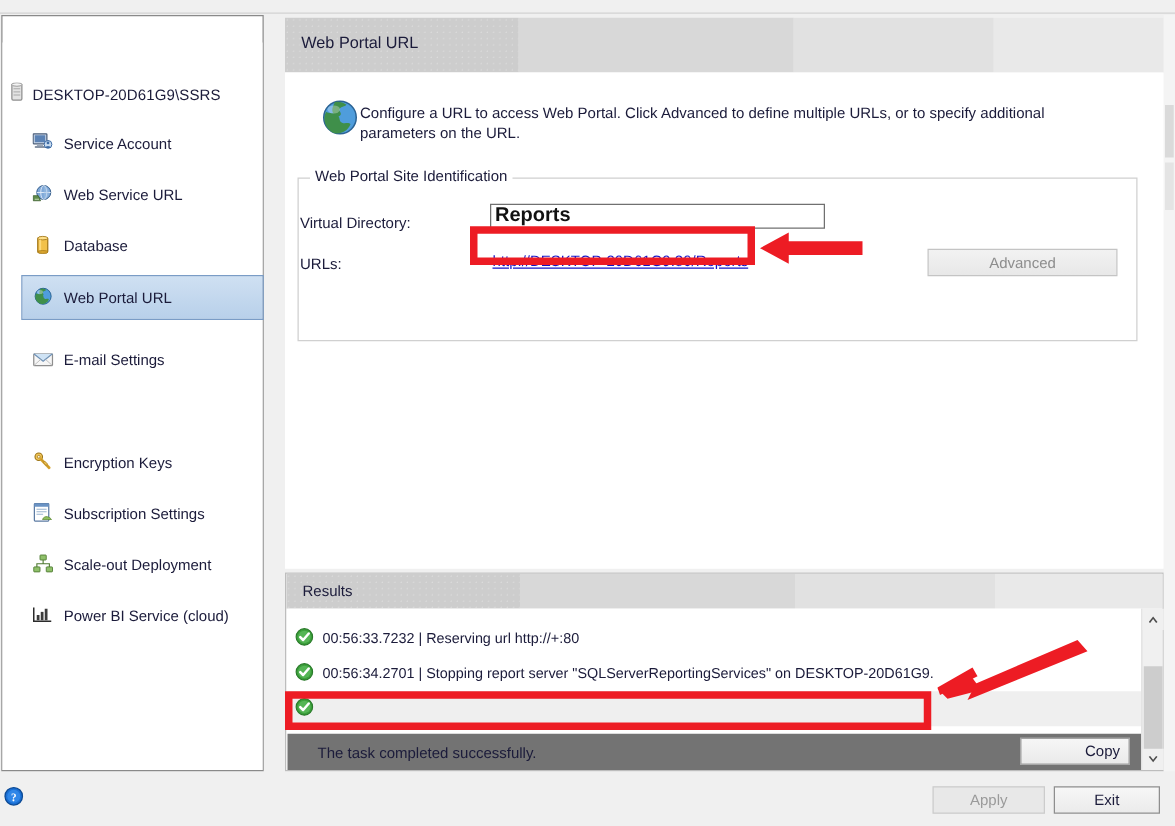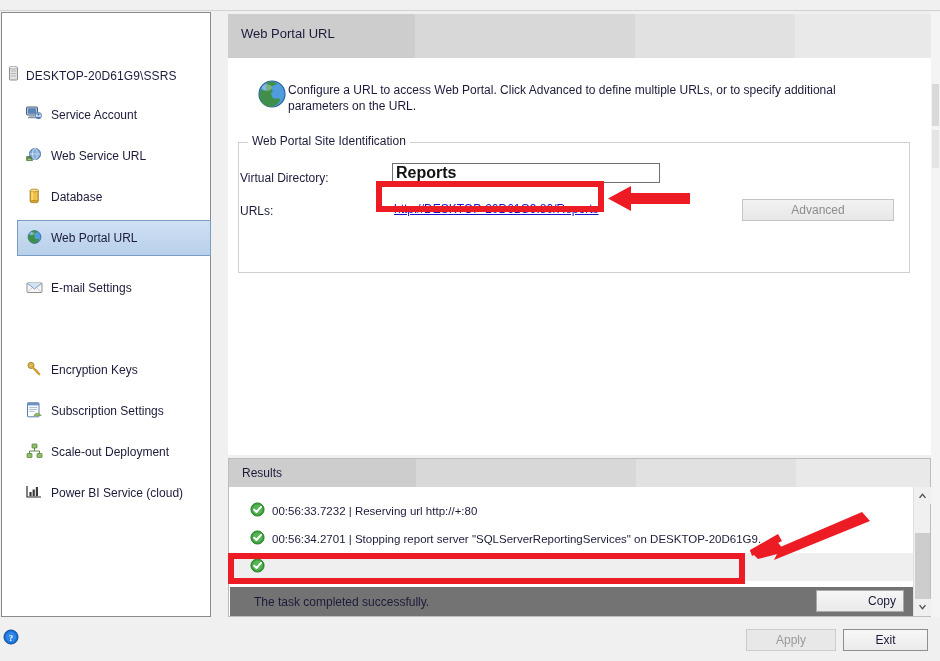--- a/index.html
+++ b/index.html
@@ -118,21 +118,21 @@
   .rs1{position:absolute;left:0;top:0;width:187px;height:28px;background:#cdcdcd;}
   .rs1 .dots{position:absolute;inset:0;
     background-image:radial-gradient(circle at 1px 1px,#dcdcdc 0.6px,transparent 0.7px);
     background-size:5px 5px;background-position:1px 1px;}
   .rs2{position:absolute;left:187px;top:0;width:220px;height:28px;background:#d8d8d8;}
   .rs3{position:absolute;left:407px;top:0;width:160px;height:28px;background:#e1e1e1;}
   .rs4{position:absolute;left:567px;top:0;width:134px;height:28px;background:#e9e9e9;}
   .rtitle{position:absolute;left:13px;top:7px;font-size:12px;color:#1b1b3a;z-index:3;}
 
   .rlist{position:absolute;left:1px;top:28px;width:683px;height:100px;background:#fff;overflow:hidden;}
-  .rrow{position:absolute;left:0;width:683px;height:28px;display:flex;align-items:center;gap:7px;padding-left:20px;box-sizing:border-box;}
+  .rrow{position:absolute;left:0;width:683px;height:28px;display:flex;align-items:center;gap:7px;padding-left:6px;box-sizing:border-box;}
   .rrow .rtxt{font-size:11.5px;color:#1b1b3a;white-space:nowrap;}
   .rrow.alt{background:#efefef;}
   .rfooter{position:absolute;left:1px;top:128px;width:683px;height:29px;background:#737373;}
   .rfooter .msg{position:absolute;left:24px;top:8px;font-size:12px;color:#1b1b3a;}
   .copybtn{
     position:absolute;left:586px;top:3px;width:88px;height:22px;
     background:linear-gradient(to bottom,#f6f6f6 0%,#eaeaea 100%);
     border:1px solid #a8a8a8;box-sizing:border-box;
     font-size:12px;color:#1b1b3a;display:flex;align-items:center;justify-content:center;
     cursor:default;

